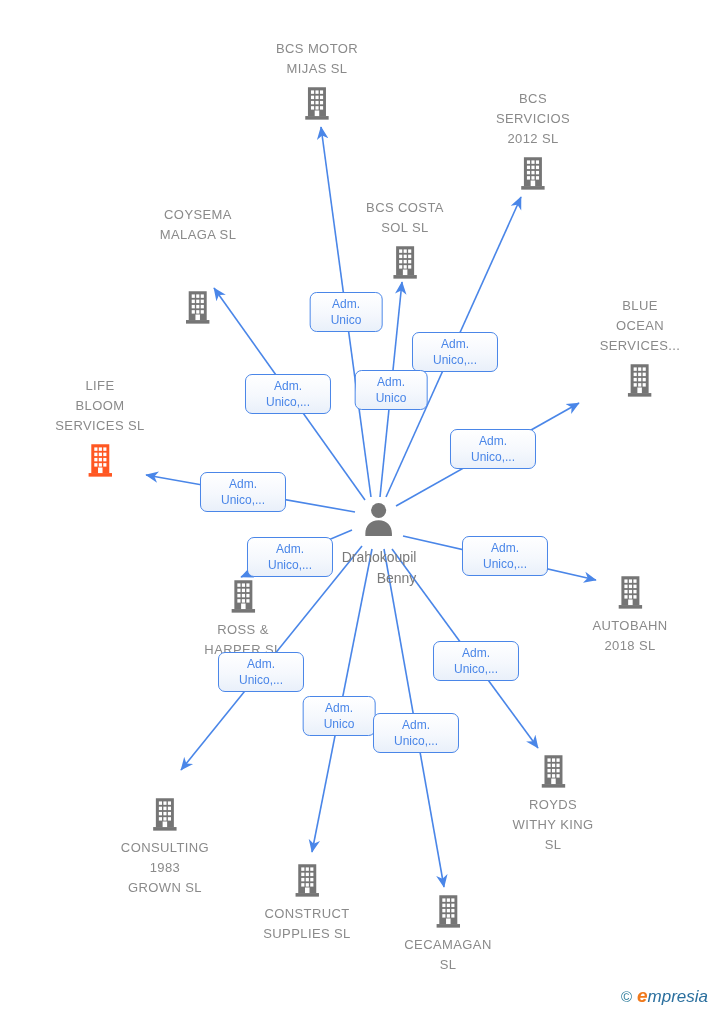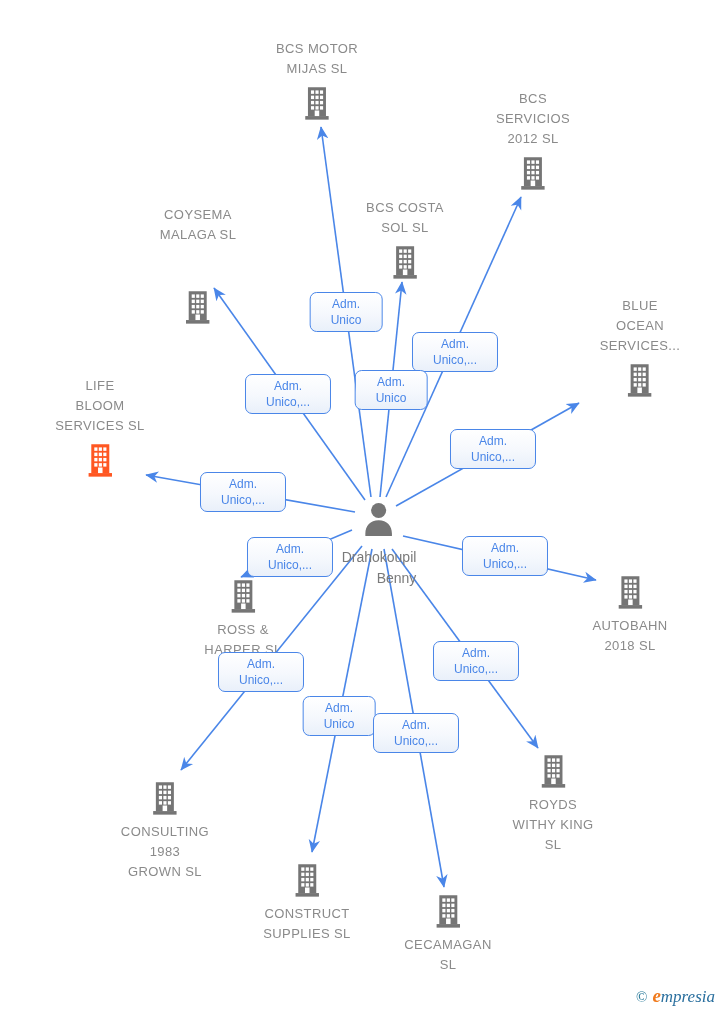--- a/index.html
+++ b/index.html
@@ -14,21 +14,21 @@
   .node .icon svg{display:block;width:36px;height:36px;color:#757575;}
   .node.hl .icon svg{color:#ff5722;}
   .person .icon svg{width:42px;height:42px;color:#757575;}
   .person .plabel{font-size:14px;line-height:21px;color:#7a7a7a;text-align:right;
         white-space:pre-line;}
   .edge-label{position:absolute;transform:translate(-50%,-50%);
         border:1.5px solid #4a86e8;border-radius:7px;
         background:linear-gradient(180deg,#ffffff 0%,#f5f8fd 55%,#e9f0fa 100%);
         color:#4a86e8;font-size:12px;line-height:16px;padding:3px 20px;
         text-align:center;white-space:pre-line;cursor:pointer;}
-  .watermark{position:absolute;right:13px;bottom:8px;font-family:Liberation Serif, serif;
+  .watermark{position:absolute;right:20px;bottom:8px;font-family:Liberation Sans, sans-serif;
         font-style:italic;font-size:17px;cursor:pointer;}
   .wm-c{color:#2e7d9c;margin-right:5px;font-style:normal;font-size:15px;}
   .wm-e{color:#f07a1d;font-weight:bold;font-size:19px;}
   .wm-rest{color:#2a6f9e;}
   .hidden-defs{position:absolute;width:0;height:0;overflow:hidden;}
 </style>
 </head>
 <body>
 
 <div id="stage">
@@ -162,21 +162,21 @@
   </div>
   <div class="node" style="left:207px;top:578px;margin-left:36px;">
     <span class="icon">
         <svg viewBox="0 0 24 24">
           <use href="#bld"></use>
         </svg>
       </span>
     <div class="clabel">ROSS &amp;
 HARPER  SL</div>
   </div>
-  <div class="node" style="left:165px;top:780px;">
+  <div class="node" style="left:165px;top:796px;">
     <span class="icon">
         <svg viewBox="0 0 24 24">
           <use href="#bld"></use>
         </svg>
       </span>
     <div class="clabel">CONSULTING
 1983
 GROWN  SL</div>
   </div>
   <div class="node" style="left:307px;top:862px;">

